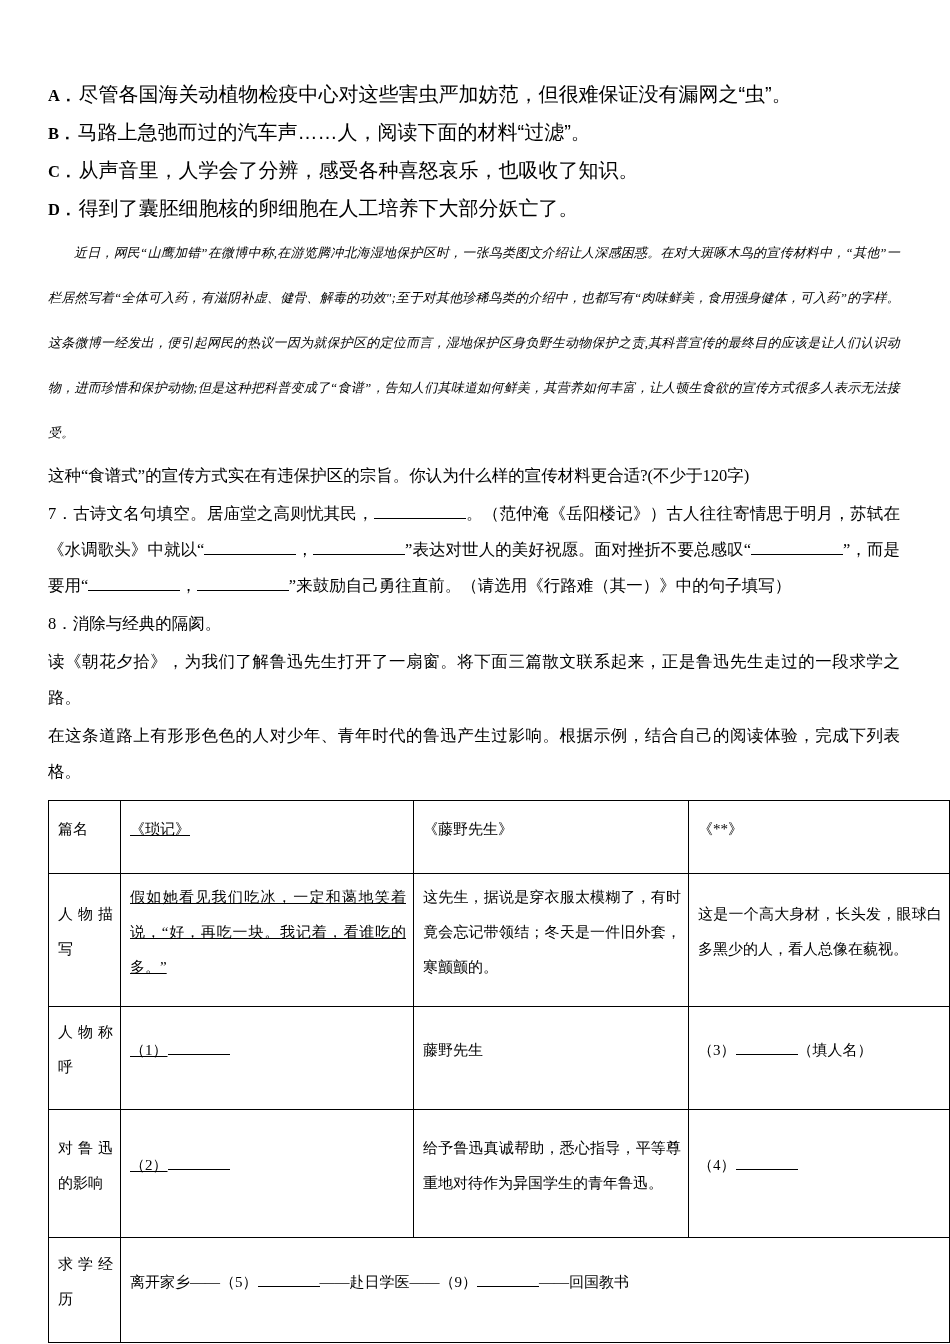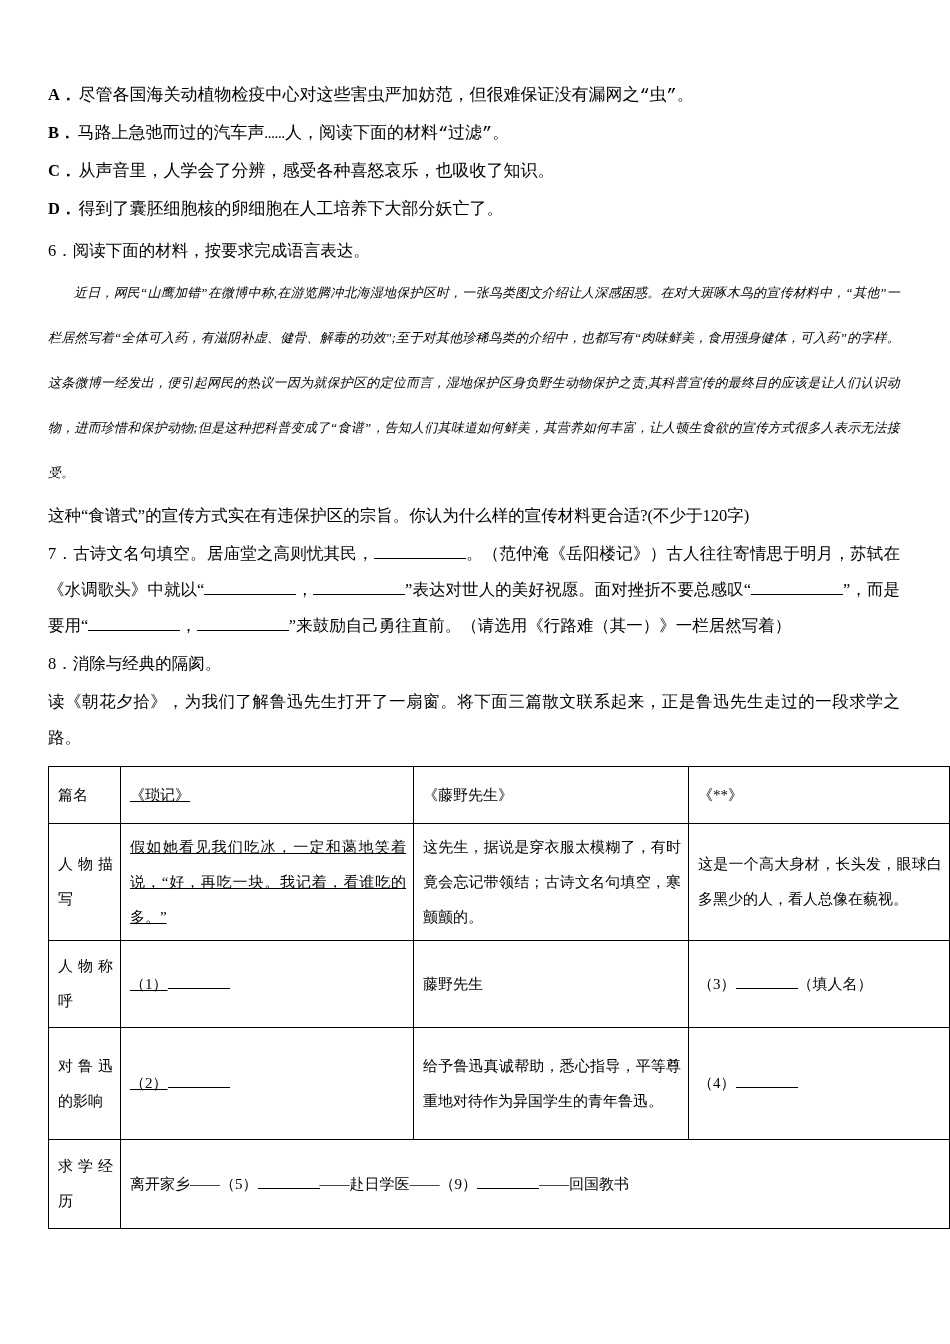--- a/index.html
+++ b/index.html
@@ -38,22 +38,22 @@
     white-space: nowrap;
   }
   .option-label {
     font-weight: bold;
     font-family: "Liberation Serif", serif;
     letter-spacing: 0;
     margin-right: 2px;
     flex: 0 0 auto;
   }
   .option-text {
-    font-family: Liberation Mono, monospace;
-    font-size: 17px;
+    font-family: Liberation Sans, sans-serif;
+    font-size: 20px;
   }
 
   
   .q-line {
     font-size: 16.5px;
     line-height: 34px;
     margin-top: 6px;
   }
 
   
@@ -91,21 +91,21 @@
     border-collapse: collapse;
     width: 850px;
     margin-top: 10px;
     table-layout: fixed;
   }
   table.main-table td {
     border: 1.1px solid #000;
     vertical-align: middle;
     font-size: 15px;
     line-height: 35px;
-    padding: 4px 7px 4px 9px;
+    padding: 4px 7px 20px 9px;
     text-align: justify;
     text-justify: inter-ideograph;
   }
   td.col-label {
     width: 55px;
     padding-left: 5px;
     padding-right: 3px;
   }
   td.col-a { width: 276px; text-decoration: underline; }
   td.col-b { width: 258px; }
@@ -134,45 +134,45 @@
     <div class="option-row">
       <span class="option-label">C．</span>
       <span class="option-text">从声音里，人学会了分辨，感受各种喜怒哀乐，也吸收了知识。</span>
     </div>
     <div class="option-row">
       <span class="option-label">D．</span>
       <span class="option-text">得到了囊胚细胞核的卵细胞在人工培养下大部分妖亡了。</span>
     </div>
   </div>
 
-  <div class="q-line">6．阅读下面的材料，按要求完成语言表达。</div>
 
   <div class="material">近日，网民“山鹰加错”在微博中称,在游览腾冲北海湿地保护区时，一张鸟类图文介绍让人深感困惑。在对大斑啄木鸟的宣传材料中，“其他”一栏居然写着“全体可入药，有滋阴补虚、健骨、解毒的功效";至于对其他珍稀鸟类的介绍中，也都写有“肉味鲜美，食用强身健体，可入药”的字样。这条微博一经发出，便引起网民的热议一因为就保护区的定位而言，湿地保护区身负野生动物保护之责,其科普宣传的最终目的应该是让人们认识动物，进而珍惜和保护动物;但是这种把科普变成了“食谱”，告知人们其味道如何鲜美，其营养如何丰富，让人顿生食欲的宣传方式很多人表示无法接受。</div>
 
   <div class="q-block">这种“食谱式”的宣传方式实在有违保护区的宗旨。你认为什么样的宣传材料更合适?(不少于120字)</div>
 
   <div class="q-block tight">
-    <span>7．古诗文名句填空。居庙堂之高则忧其民，</span><span class="blank w1"></span><span>。（范仲淹《岳阳楼记》）古人往往寄情思于明月，苏轼在《水调歌头》中就以“</span><span class="blank w1"></span><span>，</span><span class="blank w1"></span><span>”表达对世人的美好祝愿。面对挫折不要总感叹“</span><span class="blank w1"></span><span>”，而是要用“</span><span class="blank w1"></span><span>，</span><span class="blank w1"></span><span>”来鼓励自己勇往直前。（请选用《行路难（其一）》一栏居然写着）</span>
+    <span>7．古诗文名句填空。居庙堂之高则忧其民，</span><span class="blank w1"></span><span>。（范仲淹《岳阳楼记》）古人往往寄情思于明月，苏轼在《水调歌头》中就以“</span><span class="blank w1"></span><span>，</span><span class="blank w1"></span><span>”表达对世人的美好祝愿。面对挫折不要总感叹“</span><span class="blank w1"></span><span>”，而是要用“</span><span class="blank w1"></span><span>，</span><span class="blank w1"></span><span>”来鼓励自己勇往直前。（请选用《行路难（其一）》中的句子填写）</span>
   </div>
 
   <div class="q-block tight">8．消除与经典的隔阂。</div>
   <div class="q-block tight">读《朝花夕拾》，为我们了解鲁迅先生打开了一扇窗。将下面三篇散文联系起来，正是鲁迅先生走过的一段求学之路。</div>
+  <div class="q-block tight">在这条道路上有形形色色的人对少年、青年时代的鲁迅产生过影响。根据示例，结合自己的阅读体验，完成下列表格。</div>
 
   <table class="main-table">
     <tbody>
       <tr class="row-header">
         <td class="col-label">篇名</td>
         <td class="col-a">《琐记》</td>
         <td class="col-b">《藤野先生》</td>
         <td class="col-c">《**》</td>
       </tr>
       <tr class="row-desc">
         <td class="col-label label-spread">人物描写</td>
         <td class="col-a">假如她看见我们吃冰，一定和蔼地笑着说，“好，再吃一块。我记着，看谁吃的多。”</td>
-        <td class="col-b">这先生，据说是穿衣服太模糊了，有时竟会忘记带领结；古诗文名句填空，寒颤颤的。</td>
+        <td class="col-b">这先生，据说是穿衣服太模糊了，有时竟会忘记带领结；冬天是一件旧外套，寒颤颤的。</td>
         <td class="col-c">这是一个高大身材，长头发，眼球白多黑少的人，看人总像在藐视。</td>
       </tr>
       <tr class="row-call">
         <td class="col-label label-spread">人物称呼</td>
         <td class="col-a"><span>（1）</span><span class="blank small"></span></td>
         <td class="col-b">藤野先生</td>
         <td class="col-c"><span>（3）</span><span class="blank small"></span><span>（填人名）</span></td>
       </tr>
       <tr class="row-infl">
         <td class="col-label label-spread">对鲁迅的影响</td>

